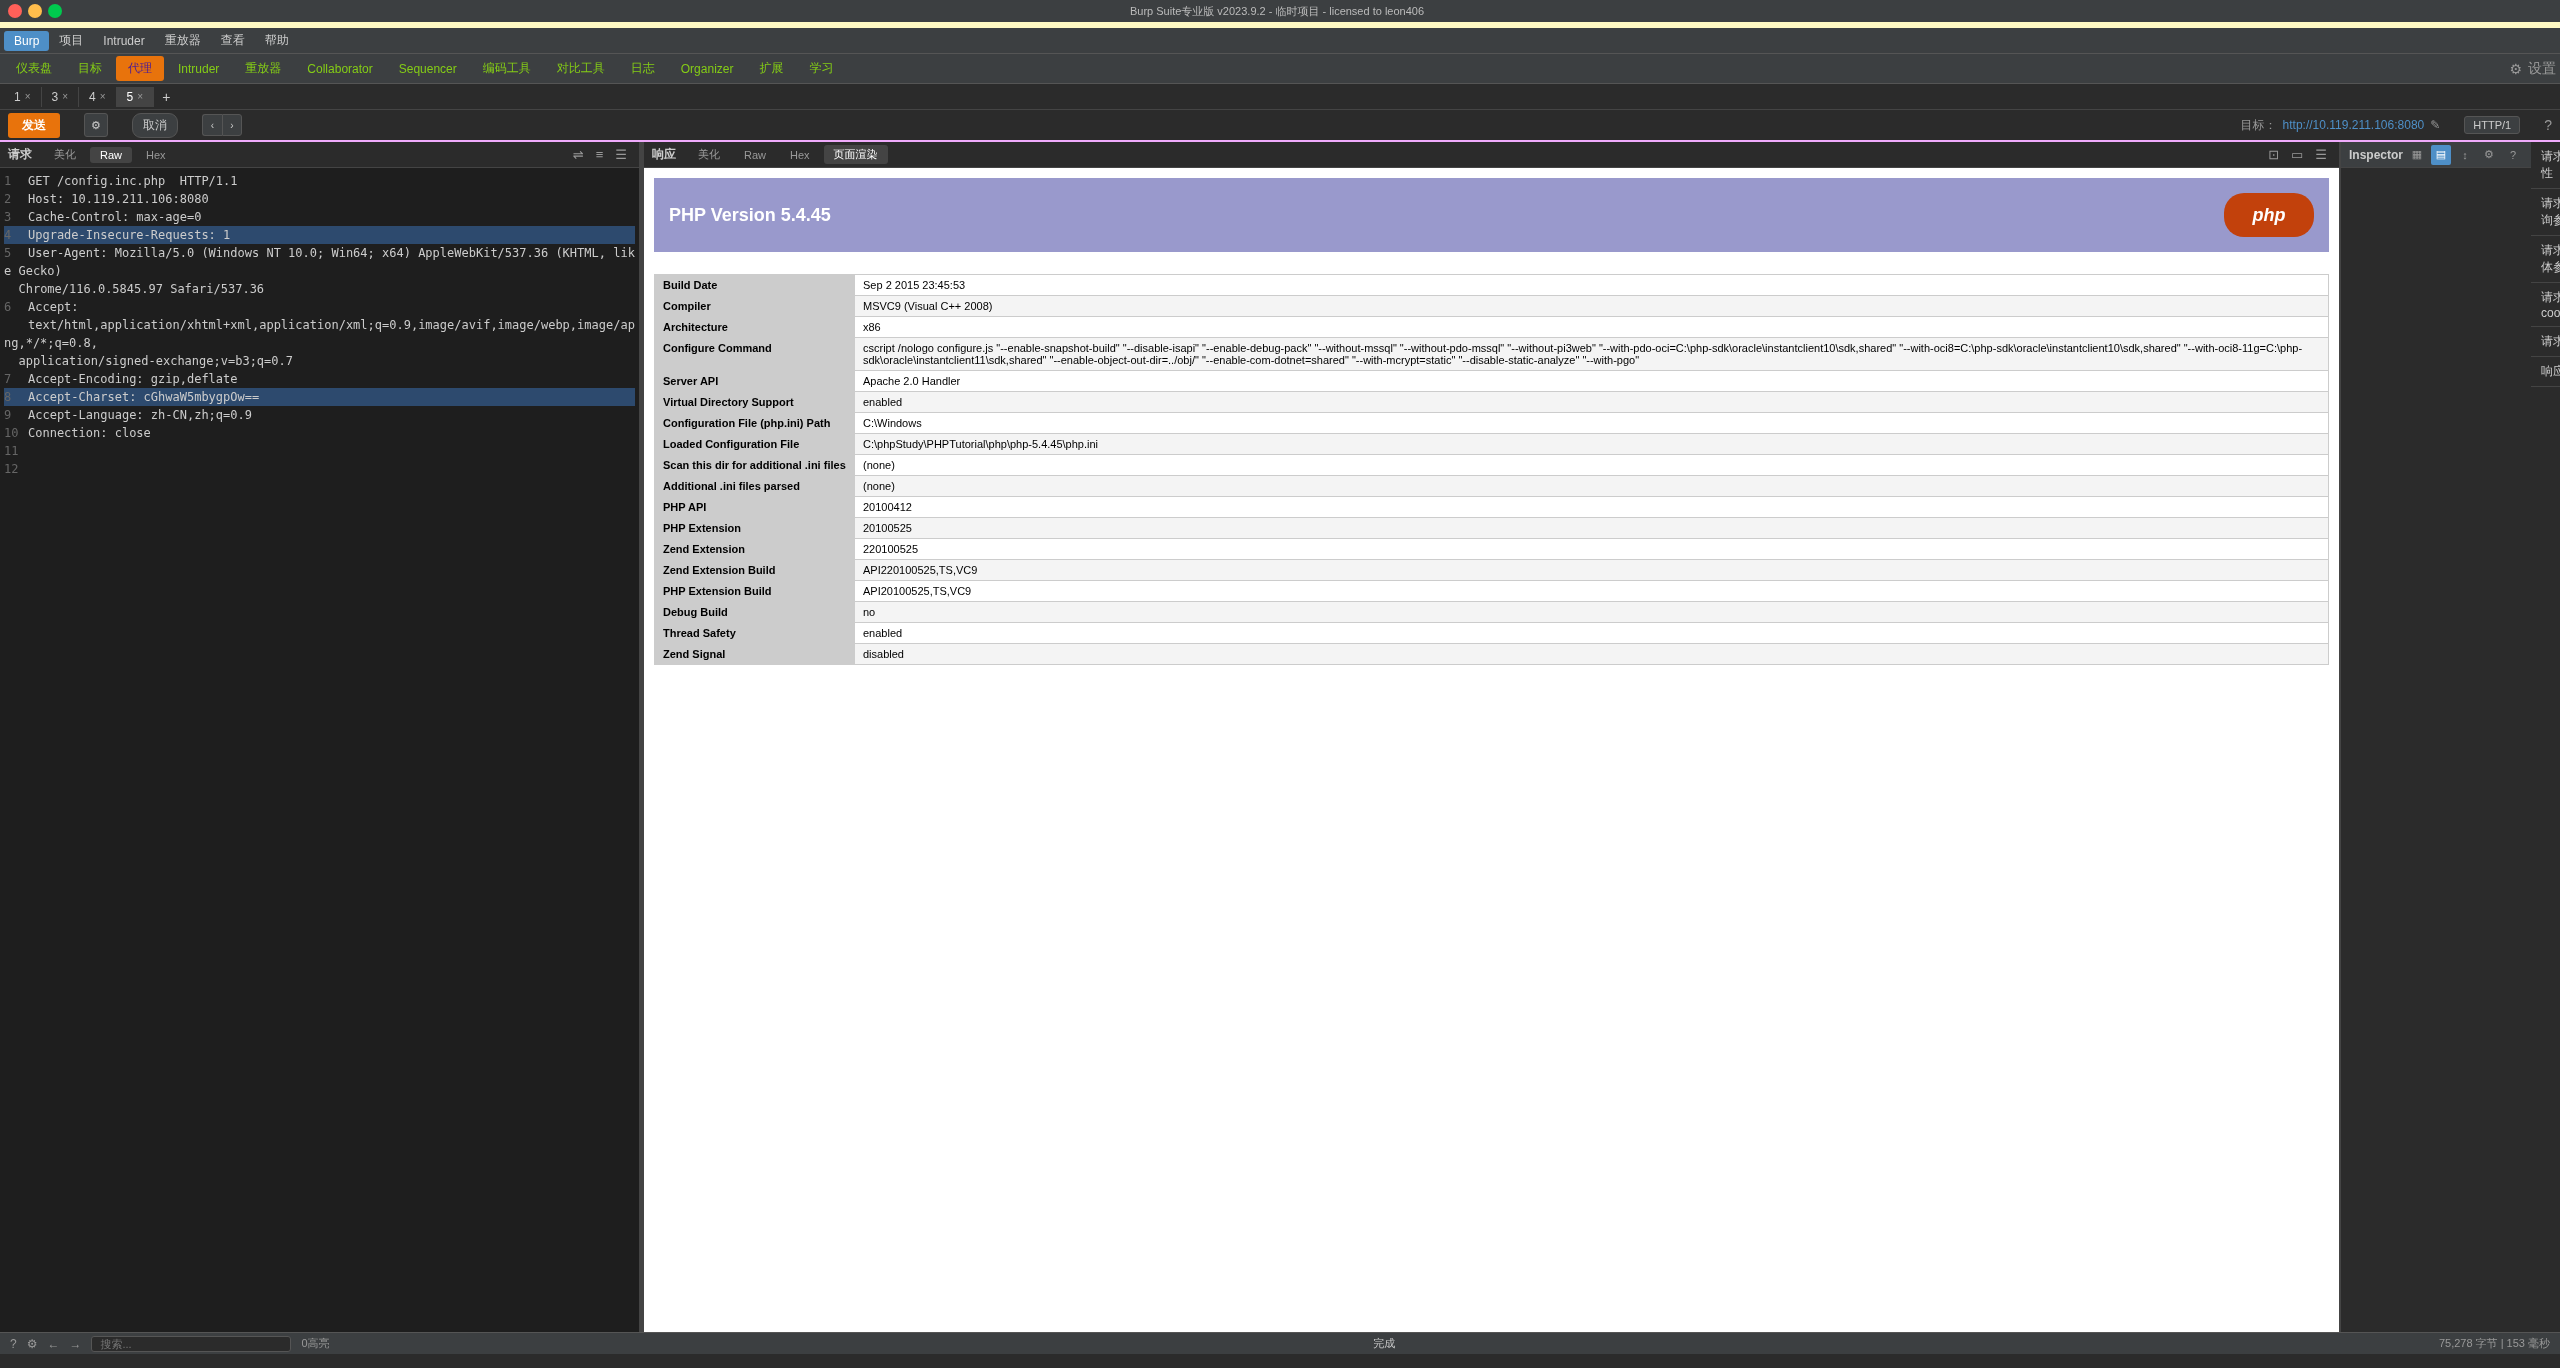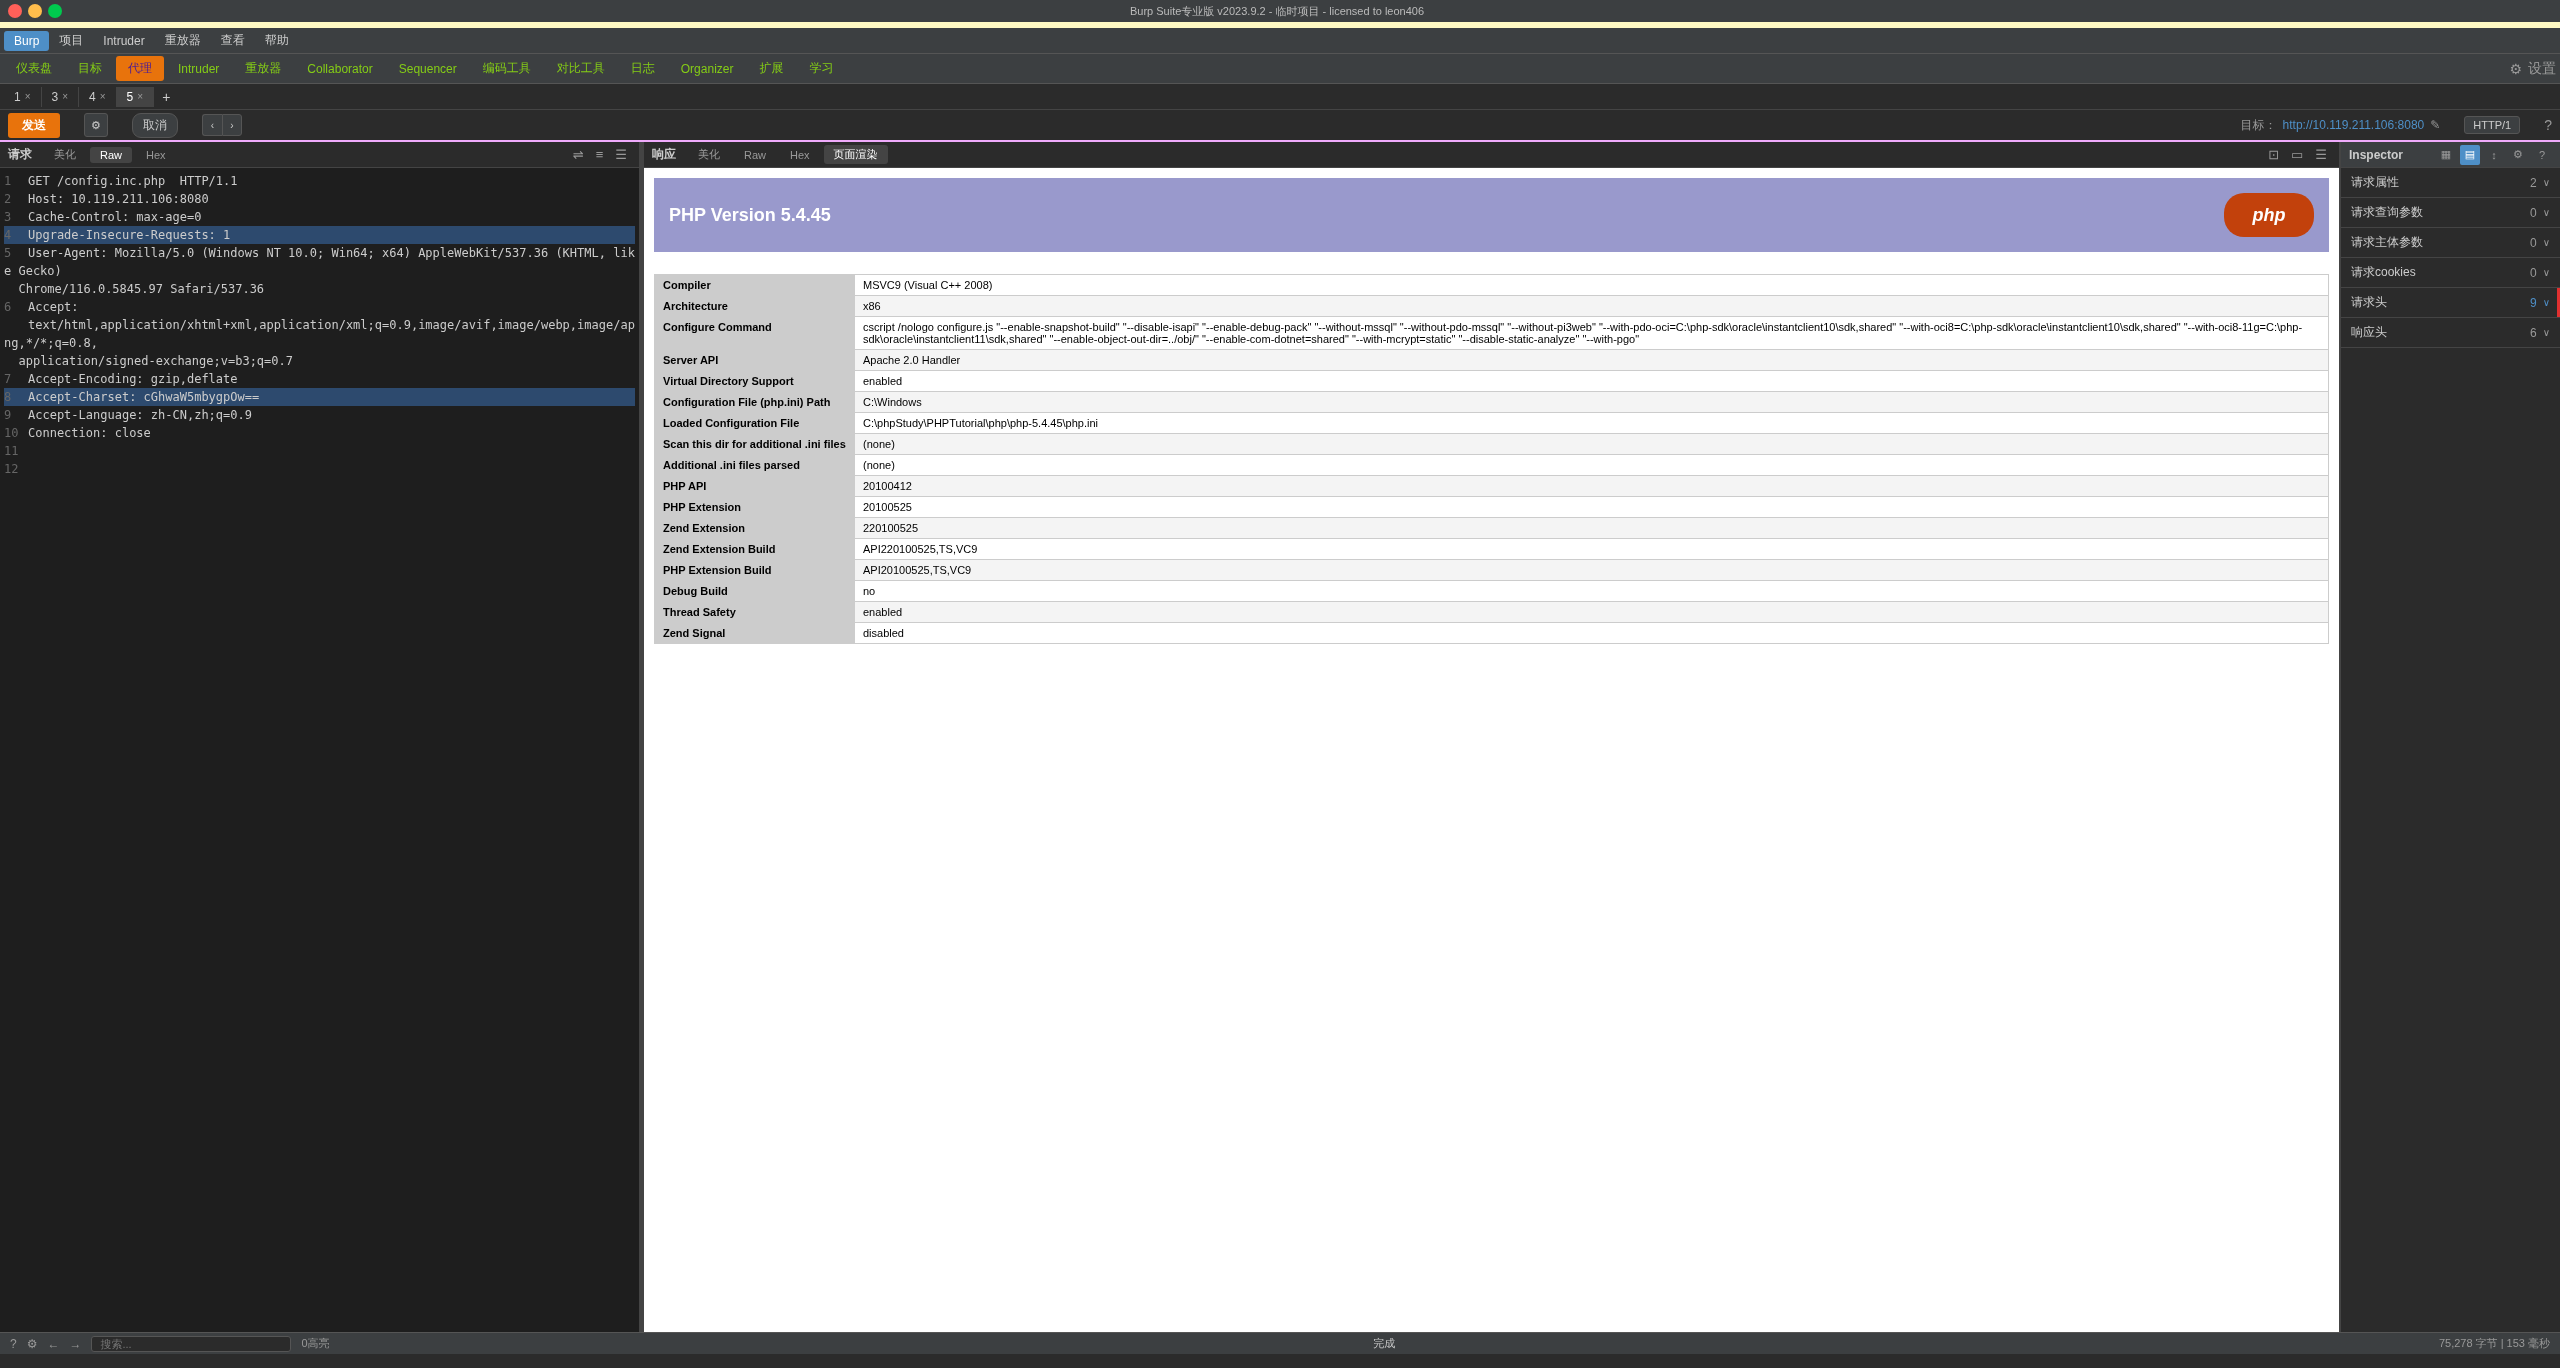--- a/index.html
+++ b/index.html
@@ -267,21 +267,21 @@
     .phpinfo-table tr:nth-child(even) td:nth-child(2) {
       background: #f4f4f4;
     }
     
     
     #inspector {
       width: 220px;
       background: #2b2b2b;
       border-left: 1px solid #444;
       display: flex;
-      flex-direction: column;
+      flex-direction: row;
     }
     #inspector-header {
       height: 26px;
       background: #3c3f41;
       display: flex;
       align-items: center;
       padding: 0 8px;
       gap: 4px;
       border-bottom: 1px solid #444;
     }
@@ -475,20 +475,24 @@
       <div class="phpinfo-wrapper">
         <div class="phpinfo-header">
           <h1>PHP Version 5.4.45</h1>
           <div class="php-logo" style="background:#c2410c;border-radius:20px;width:90px;height:44px;display:flex;align-items:center;justify-content:center;">
             <span style="font-size:18px;font-weight:bold;font-style:italic;color:#fff;">php</span>
           </div>
         </div>
         <table class="phpinfo-table">
           <tbody>
           <tr>
+                <td>Build Date</td>
+                <td>Sep 2 2015 23:45:53</td>
+              </tr>
+          <tr>
                 <td>Compiler</td>
                 <td>MSVC9 (Visual C++ 2008)</td>
               </tr>
           <tr>
                 <td>Architecture</td>
                 <td>x86</td>
               </tr>
           <tr>
                 <td>Configure Command</td>
                 <td>cscript /nologo configure.js "--enable-snapshot-build" "--disable-isapi" "--enable-debug-pack" "--without-mssql" "--without-pdo-mssql" "--without-pi3web" "--with-pdo-oci=C:\php-sdk\oracle\instantclient10\sdk,shared" "--with-oci8=C:\php-sdk\oracle\instantclient10\sdk,shared" "--with-oci8-11g=C:\php-sdk\oracle\instantclient11\sdk,shared" "--enable-object-out-dir=../obj/" "--enable-com-dotnet=shared" "--with-mcrypt=static" "--disable-static-analyze" "--with-pgo"</td>

